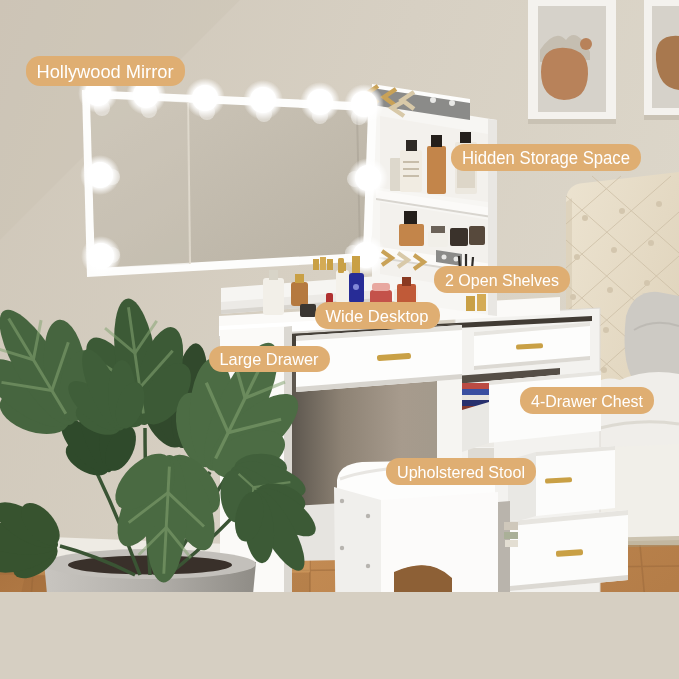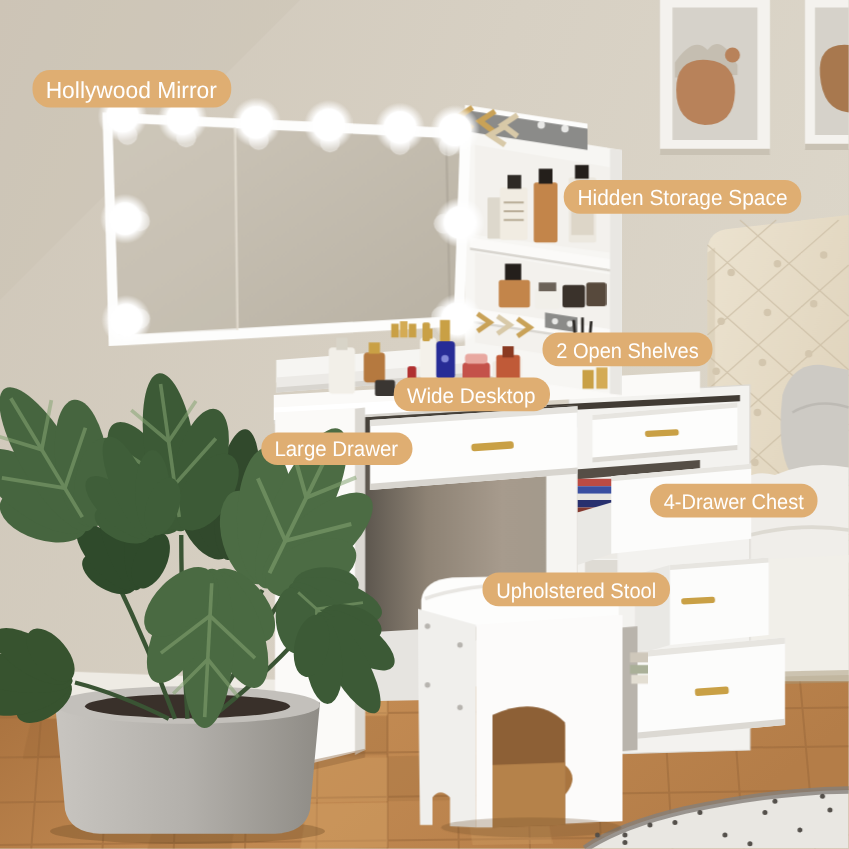--- a/index.html
+++ b/index.html
@@ -1,16 +1,16 @@
 <!DOCTYPE html>
 <html><head>
 <meta charset="utf-8">
 <style>
 html,body{margin:0;padding:0;background:#d6cfc2;}
-#scene{width:679px;height:679px;position:relative;overflow:hidden;font-family:"Liberation Sans",sans-serif;}
+#scene{width:679px;height:592px;position:relative;overflow:hidden;font-family:"Liberation Sans",sans-serif;}
 </style>
 </head>
 <body>
 <div id="scene">
 <svg width="679" height="679" viewBox="0 0 679 679" xmlns="http://www.w3.org/2000/svg">
 <defs>
 <linearGradient id="wallG" x1="0" y1="0" x2="1" y2="0.35">
 <stop offset="0" stop-color="#cfc7b9"></stop>
           <stop offset="0.55" stop-color="#d7d0c3"></stop>
           <stop offset="1" stop-color="#dcd6c9"></stop>

